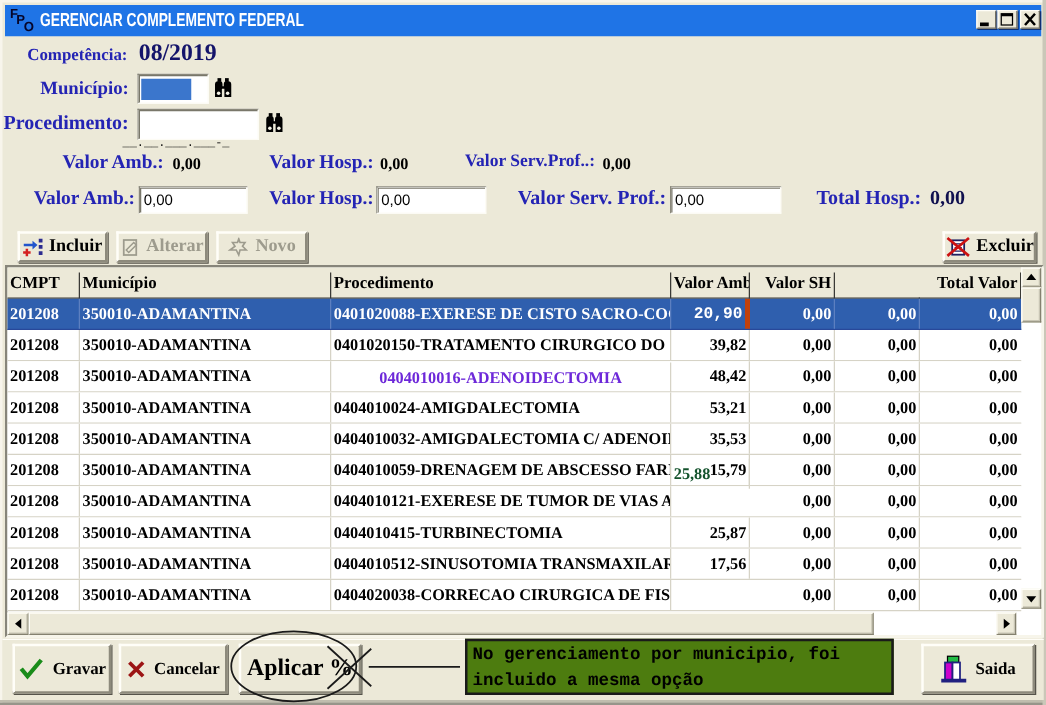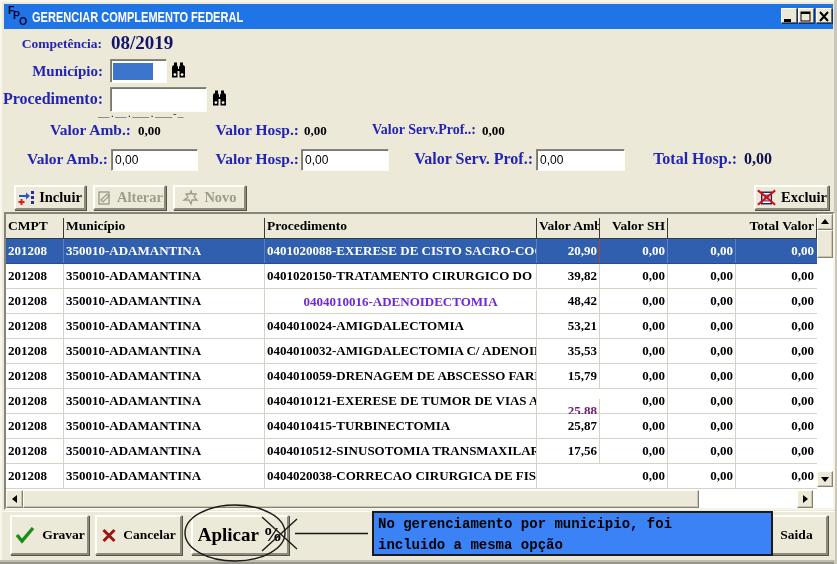--- a/index.html
+++ b/index.html
@@ -114,21 +114,21 @@
 <div class="cell" style="left:64px;top:218px;width:201px;text-align:left;padding:0 2px;border-right:1px solid #3a3a35;height:22px;font-size:13.5px;">Município</div>
 <div class="cell" style="left:265px;top:218px;width:272px;text-align:left;padding:0 2px;border-right:1px solid #3a3a35;height:22px;font-size:13.5px;">Procedimento</div>
 <div class="cell" style="left:537px;top:218px;width:63px;text-align:right;padding:0 2px;border-right:1px solid #3a3a35;height:22px;font-size:13.5px;">Valor Amb</div>
 <div class="cell" style="left:600px;top:218px;width:68px;text-align:right;padding:0 2px;border-right:1px solid #3a3a35;height:22px;font-size:13.5px;">Valor SH</div>
 <div class="cell" style="left:668px;top:218px;width:68px;text-align:center;padding:0 2px;border-right:1px solid #3a3a35;height:22px;font-size:13.5px;margin-top:20px;">Valor SP</div>
 <div class="cell" style="left:736px;top:218px;width:81px;text-align:right;padding:0 2px;border-right:1px solid #3a3a35;height:22px;font-size:13.5px;">Total Valor</div>
 <div class="abs" style="left:6px;top:239px;width:811px;height:25px;background:#2f5fae;border-bottom:1px solid #28489a;"></div>
 <div class="cell" style="left:6px;top:239px;width:58px;text-align:left;padding:0 2px;color:#fff;border-right:1px solid #5c7fc0;height:24px;line-height:23px;">201208</div>
 <div class="cell" style="left:64px;top:239px;width:201px;text-align:left;padding:0 2px;color:#fff;border-right:1px solid #5c7fc0;height:24px;line-height:23px;">350010-ADAMANTINA</div>
 <div class="cell" style="left:265px;top:239px;width:272px;text-align:left;padding:0 2px;color:#fff;border-right:1px solid #5c7fc0;height:24px;line-height:23px;">0401020088-EXERESE DE CISTO SACRO-COCCIGEO</div>
-<div class="cell" style="left:537px;top:239px;width:63px;text-align:right;padding:0 2px;color:#fff;border-right:1px solid #c2410c;height:24px;line-height:23px;">20,90</div>
+<div class="cell" style="left:537px;top:239px;width:63px;text-align:right;padding:0 2px;color:#fff;border-right:4px solid #c2410c;height:24px;line-height:23px;font-family:Liberation Mono, monospace;">20,90</div>
 <div class="cell" style="left:600px;top:239px;width:68px;text-align:right;padding:0 2px;color:#fff;border-right:1px solid #5c7fc0;height:24px;line-height:23px;">0,00</div>
 <div class="cell" style="left:668px;top:239px;width:68px;text-align:right;padding:0 2px;color:#fff;border-right:1px solid #5c7fc0;height:24px;line-height:23px;">0,00</div>
 <div class="cell" style="left:736px;top:239px;width:81px;text-align:right;padding:0 2px;color:#fff;border-right:1px solid transparent;height:24px;line-height:23px;">0,00</div>
 <div class="abs" style="left:6px;top:264px;width:811px;height:25px;background:#fff;border-bottom:1px solid #d6d3c6;"></div>
 <div class="cell" style="left:6px;top:264px;width:58px;text-align:left;padding:0 2px;color:#000;border-right:1px solid #d6d3c6;height:24px;line-height:23px;">201208</div>
 <div class="cell" style="left:64px;top:264px;width:201px;text-align:left;padding:0 2px;color:#000;border-right:1px solid #d6d3c6;height:24px;line-height:23px;">350010-ADAMANTINA</div>
 <div class="cell" style="left:265px;top:264px;width:272px;text-align:left;padding:0 2px;color:#000;border-right:1px solid #d6d3c6;height:24px;line-height:23px;">0401020150-TRATAMENTO CIRURGICO DO SINUS PILONIDAL</div>
 <div class="cell" style="left:537px;top:264px;width:63px;text-align:right;padding:0 2px;color:#000;border-right:1px solid #d6d3c6;height:24px;line-height:23px;">39,82</div>
 <div class="cell" style="left:600px;top:264px;width:68px;text-align:right;padding:0 2px;color:#000;border-right:1px solid #d6d3c6;height:24px;line-height:23px;">0,00</div>
 <div class="cell" style="left:668px;top:264px;width:68px;text-align:right;padding:0 2px;color:#000;border-right:1px solid #d6d3c6;height:24px;line-height:23px;">0,00</div>
@@ -162,21 +162,21 @@
 <div class="cell" style="left:64px;top:364px;width:201px;text-align:left;padding:0 2px;color:#000;border-right:1px solid #d6d3c6;height:24px;line-height:23px;">350010-ADAMANTINA</div>
 <div class="cell" style="left:265px;top:364px;width:272px;text-align:left;padding:0 2px;color:#000;border-right:1px solid #d6d3c6;height:24px;line-height:23px;">0404010059-DRENAGEM DE ABSCESSO FARINGEO</div>
 <div class="cell" style="left:537px;top:364px;width:63px;text-align:right;padding:0 2px;color:#000;border-right:1px solid #d6d3c6;height:24px;line-height:23px;">15,79</div>
 <div class="cell" style="left:600px;top:364px;width:68px;text-align:right;padding:0 2px;color:#000;border-right:1px solid #d6d3c6;height:24px;line-height:23px;">0,00</div>
 <div class="cell" style="left:668px;top:364px;width:68px;text-align:right;padding:0 2px;color:#000;border-right:1px solid #d6d3c6;height:24px;line-height:23px;">0,00</div>
 <div class="cell" style="left:736px;top:364px;width:81px;text-align:right;padding:0 2px;color:#000;border-right:1px solid transparent;height:24px;line-height:23px;">0,00</div>
 <div class="abs" style="left:6px;top:389px;width:811px;height:25px;background:#fff;border-bottom:1px solid #d6d3c6;"></div>
 <div class="cell" style="left:6px;top:389px;width:58px;text-align:left;padding:0 2px;color:#000;border-right:1px solid #d6d3c6;height:24px;line-height:23px;">201208</div>
 <div class="cell" style="left:64px;top:389px;width:201px;text-align:left;padding:0 2px;color:#000;border-right:1px solid #d6d3c6;height:24px;line-height:23px;">350010-ADAMANTINA</div>
 <div class="cell" style="left:265px;top:389px;width:272px;text-align:left;padding:0 2px;color:#000;border-right:1px solid #d6d3c6;height:24px;line-height:23px;">0404010121-EXERESE DE TUMOR DE VIAS AEREAS</div>
-<div class="cell" style="left:537px;top:399px;width:63px;text-align:right;padding:0 2px;color:#701a75;border-right:1px solid #d6d3c6;height:24px;line-height:23px;">25,88</div>
+<div class="cell" style="left:537px;top:367px;width:63px;text-align:left;padding:0 2px;color:#14532d;border-right:1px solid #d6d3c6;height:24px;line-height:23px;">25,88</div>
 <div class="cell" style="left:600px;top:389px;width:68px;text-align:right;padding:0 2px;color:#000;border-right:1px solid #d6d3c6;height:24px;line-height:23px;">0,00</div>
 <div class="cell" style="left:668px;top:389px;width:68px;text-align:right;padding:0 2px;color:#000;border-right:1px solid #d6d3c6;height:24px;line-height:23px;">0,00</div>
 <div class="cell" style="left:736px;top:389px;width:81px;text-align:right;padding:0 2px;color:#000;border-right:1px solid transparent;height:24px;line-height:23px;">0,00</div>
 <div class="abs" style="left:6px;top:414px;width:811px;height:25px;background:#fff;border-bottom:1px solid #d6d3c6;"></div>
 <div class="cell" style="left:6px;top:414px;width:58px;text-align:left;padding:0 2px;color:#000;border-right:1px solid #d6d3c6;height:24px;line-height:23px;">201208</div>
 <div class="cell" style="left:64px;top:414px;width:201px;text-align:left;padding:0 2px;color:#000;border-right:1px solid #d6d3c6;height:24px;line-height:23px;">350010-ADAMANTINA</div>
 <div class="cell" style="left:265px;top:414px;width:272px;text-align:left;padding:0 2px;color:#000;border-right:1px solid #d6d3c6;height:24px;line-height:23px;">0404010415-TURBINECTOMIA</div>
 <div class="cell" style="left:537px;top:414px;width:63px;text-align:right;padding:0 2px;color:#000;border-right:1px solid #d6d3c6;height:24px;line-height:23px;">25,87</div>
 <div class="cell" style="left:600px;top:414px;width:68px;text-align:right;padding:0 2px;color:#000;border-right:1px solid #d6d3c6;height:24px;line-height:23px;">0,00</div>
 <div class="cell" style="left:668px;top:414px;width:68px;text-align:right;padding:0 2px;color:#000;border-right:1px solid #d6d3c6;height:24px;line-height:23px;">0,00</div>
@@ -244,13 +244,13 @@
 <rect x="10" y="6" width="6" height="14" fill="#fff" stroke="#202080" stroke-width="1.4"></rect>
 <rect x="1" y="19" width="20" height="3" fill="#202080"></rect>
 </svg>
     <span>Saida</span>
   </div>
 <svg class="abs" style="left:0;top:500px;pointer-events:none;" width="837" height="64" viewBox="0 0 837 64">
 <ellipse cx="235" cy="33" rx="50" ry="28" fill="none" stroke="#1a1a1a" stroke-width="1.4"></ellipse>
 <path d="M297 19 L262 51 M262 17 L297 49" stroke="#1a1a1a" stroke-width="1.4" fill="none"></path>
 <line x1="295" y1="33.5" x2="368" y2="33.5" stroke="#1a1a1a" stroke-width="1.4"></line>
 </svg>
-<div class="abs" style="left:372px;top:511px;width:401px;height:45px;background:#3b82f6;border:2px solid #1a1a1a;
+<div class="abs" style="left:372px;top:511px;width:343px;height:45px;background:#4d7c0f;border:2px solid #1a1a1a;
 font-family:'Liberation Mono',monospace;font-weight:bold;font-size:14px;color:#000;line-height:20.5px;padding:1px 4px;">No gerenciamento por municipio, foi<br>incluido a mesma opção</div>
 </body></html>

